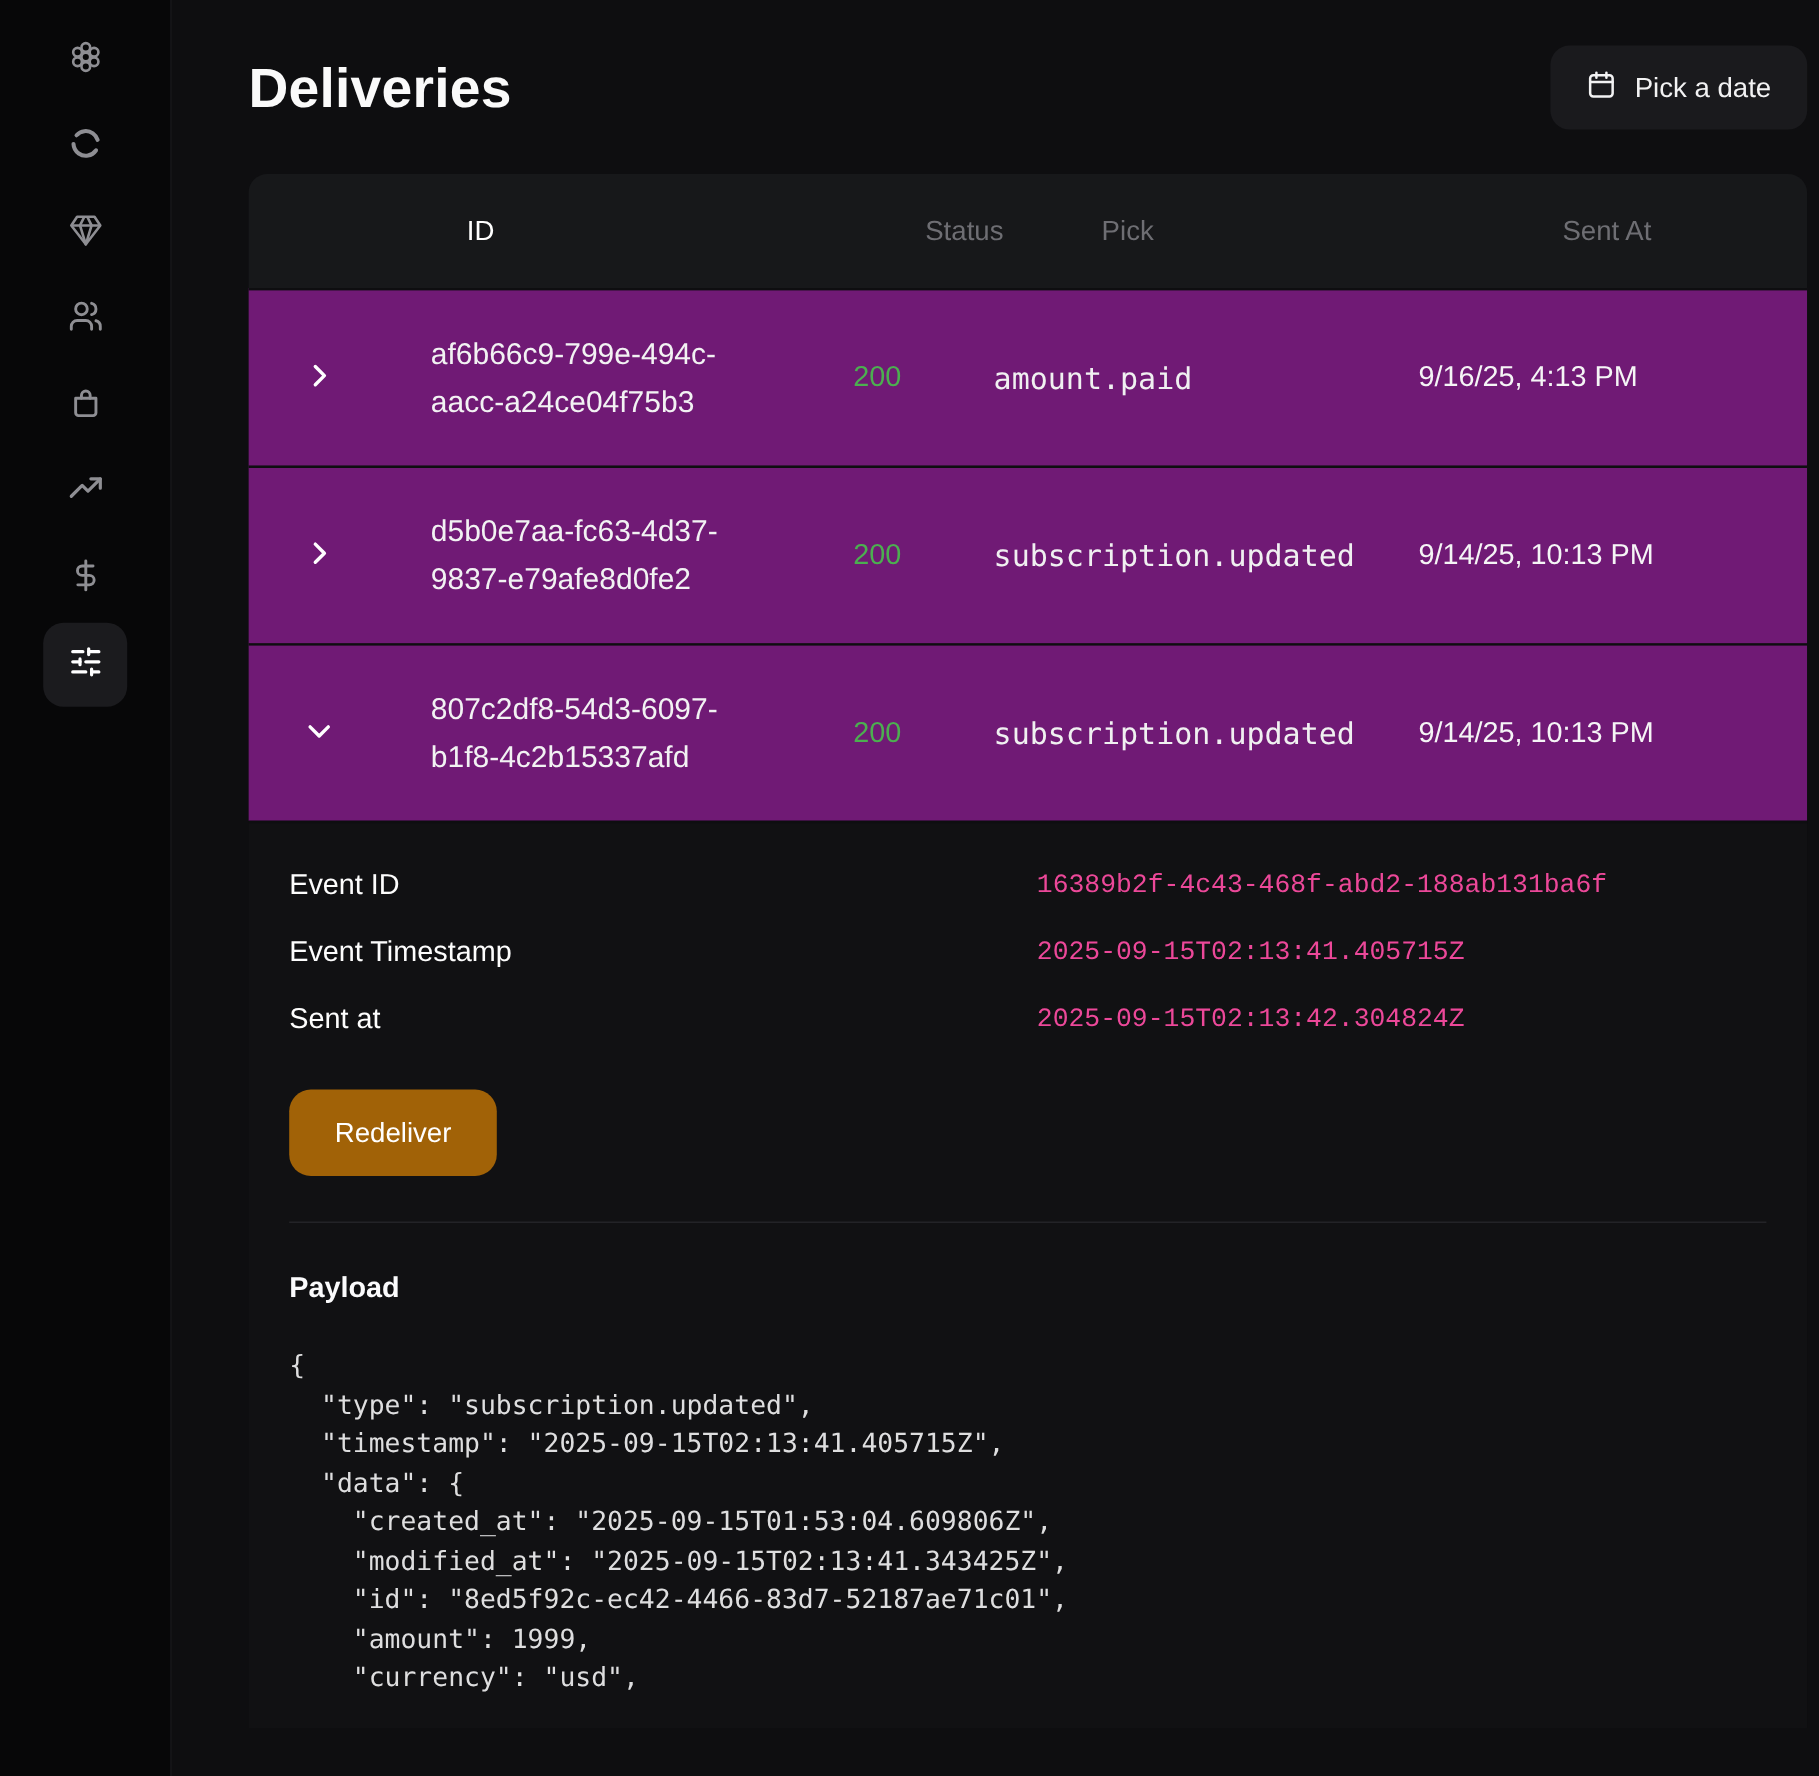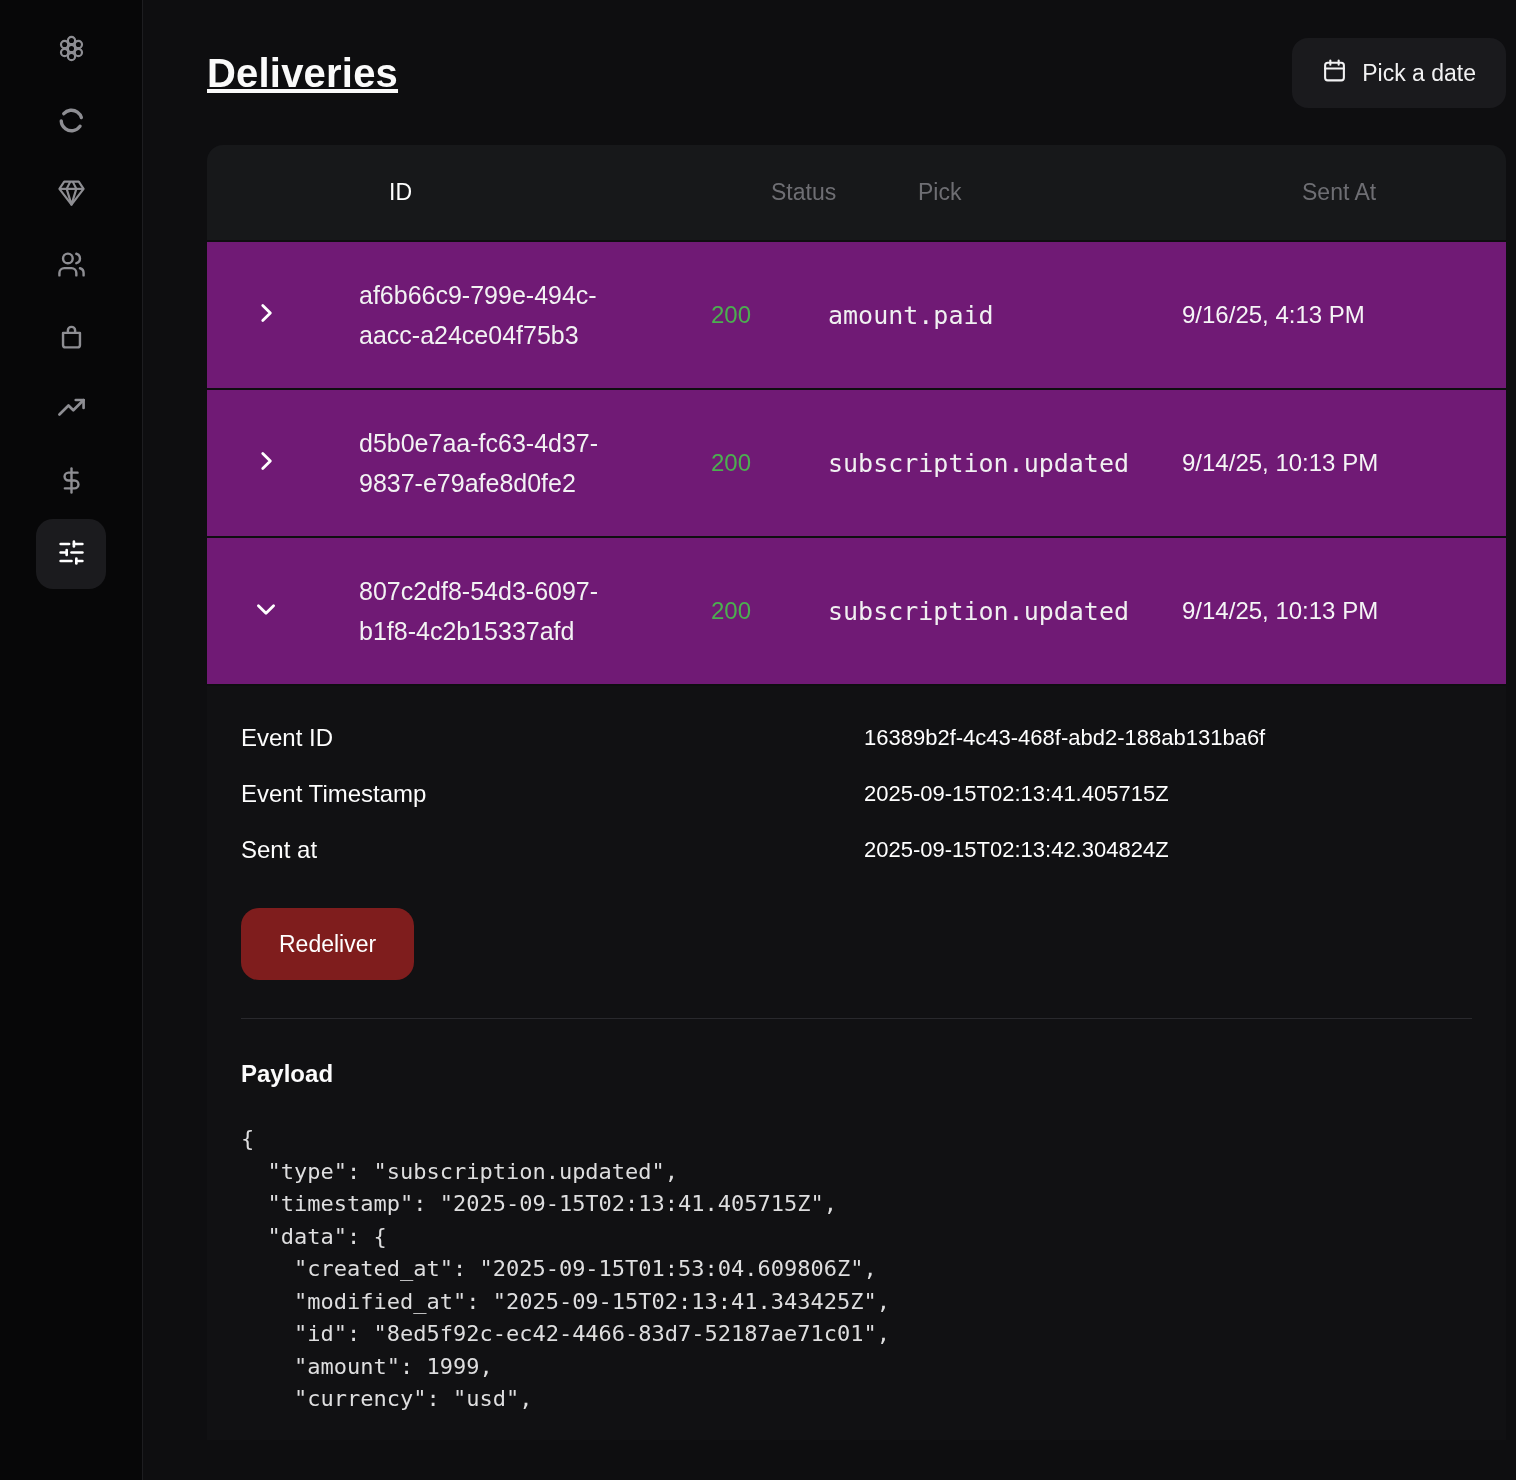--- a/index.html
+++ b/index.html
@@ -27,21 +27,21 @@
   .nav-item.active { background:#1b1b1e; color:#ffffff; }
   .nav-item svg { width:29px; height:29px; }
 
   
   .main { flex:1; padding:0 10px 0 64px; min-width:0; }
 
   .page-header {
     margin-top:38px; height:70px;
     display:flex; align-items:center; justify-content:space-between;
   }
-  .page-title { font-size:40px; font-weight:700; letter-spacing:.2px;text-decoration:underline; }
+  .page-title { font-size:46px; font-weight:700; letter-spacing:.2px; }
   .date-btn {
     height:70px; padding:0 30px; border:none; border-radius:16px;
     background:#1a1a1d; color:#f2f2f3;
     display:flex; align-items:center; gap:15px;
     font-family:inherit; font-size:23px; cursor:pointer;justify-content:flex-end;
   }
   .date-btn svg { width:25px; height:25px; }
 
   
   .card {
@@ -77,28 +77,28 @@
     background:#111113;
     border-top:2px solid #0e0e10;
     padding:24px 34px 0 34px;
   }
   .detail-row {
     display:grid; grid-template-columns:623px 1fr;
     padding:12px 0; align-items:start;
   }
   .detail-label { font-size:24px; color:#fdfdfd; line-height:32px; }
   .detail-value {
-    font-family:Liberation Sans, sans-serif;
-    font-size:22px; line-height:32px; color:#ffffff;
+    font-family:Liberation Mono, monospace;
+    font-size:22px; line-height:32px; color:#ec4899;
     max-width:520px; overflow-wrap:break-word;
   }
   .redeliver-btn {
     margin-top:30px; height:72px; padding:0 38px;
     border:none; border-radius:18px;
-    background:#7f1d1d; color:#ffffff;
+    background:#a16207; color:#ffffff;
     font-family:inherit; font-size:23px; font-weight:500;
     cursor:pointer; display:inline-flex; align-items:center;
   }
   .divider { height:1px; background:#29292d; margin-top:38px; }
   .payload-title { margin-top:41px; font-size:24px; font-weight:700; color:#fbfbfc; }
   .payload-code {
     margin-top:35px; padding-bottom:24px;
     font-family:"DejaVu Sans Mono", monospace;
     font-size:22px; line-height:32.5px;
     white-space:pre; color:#dededf;

